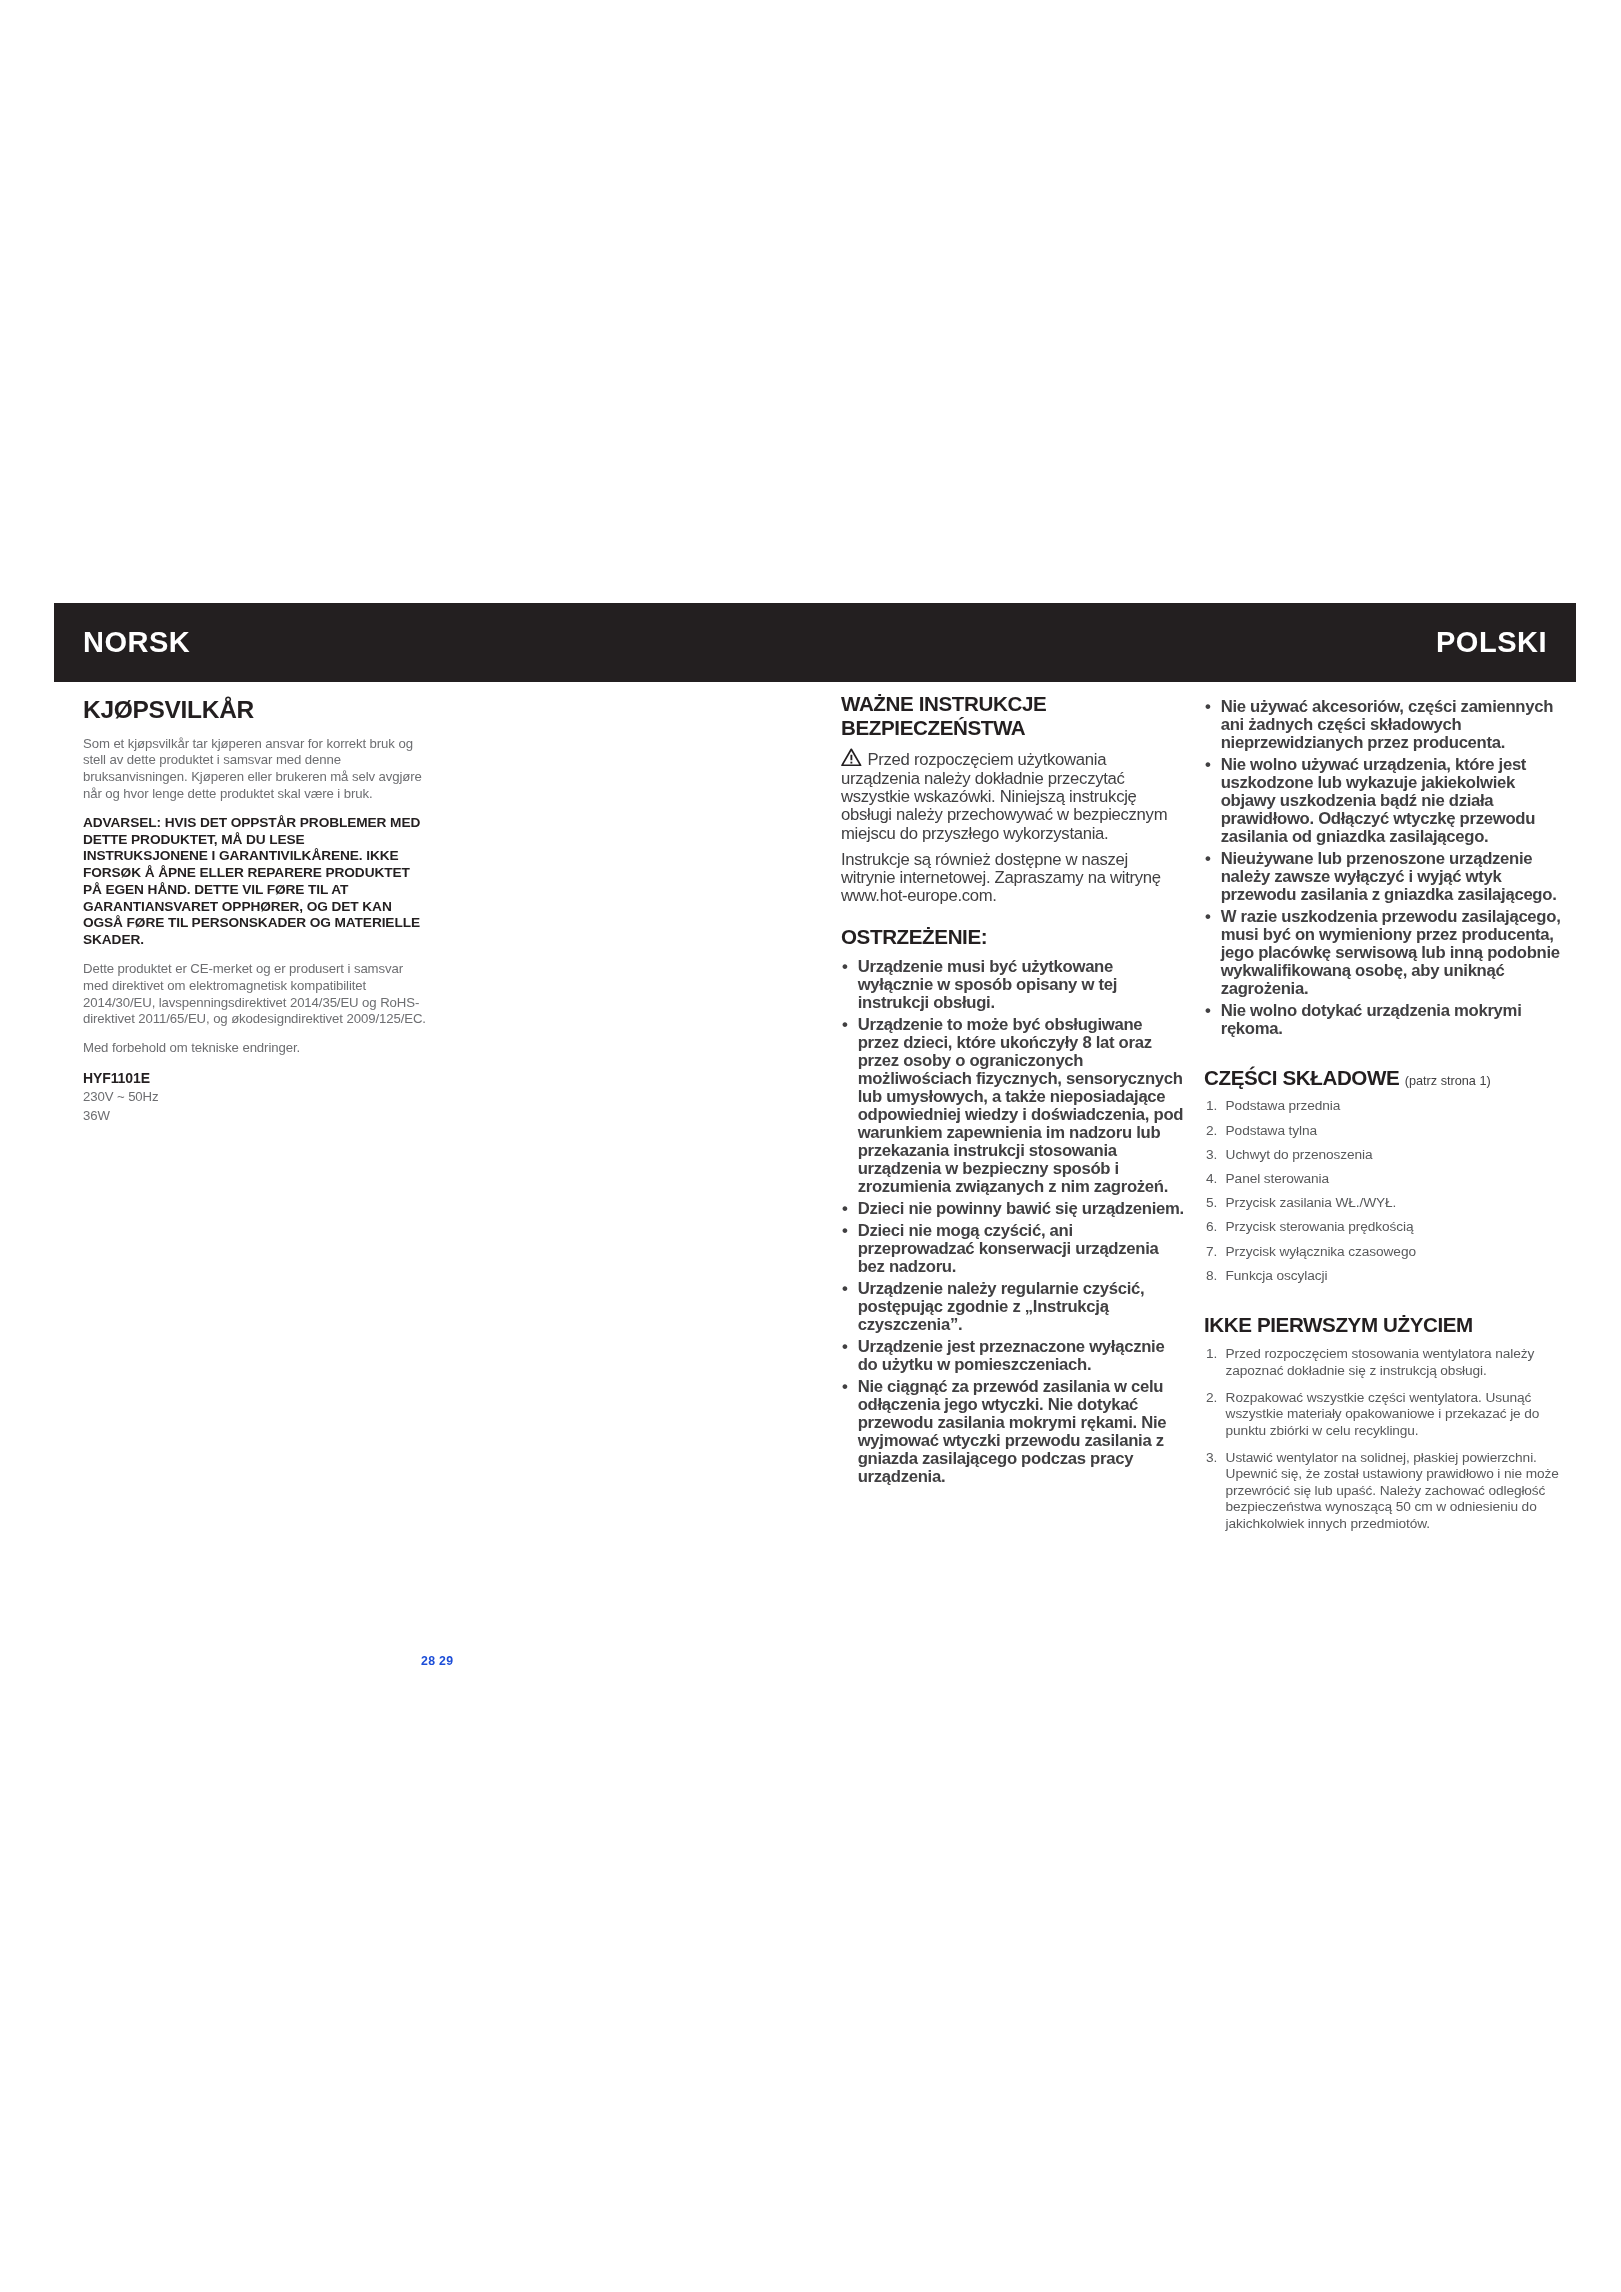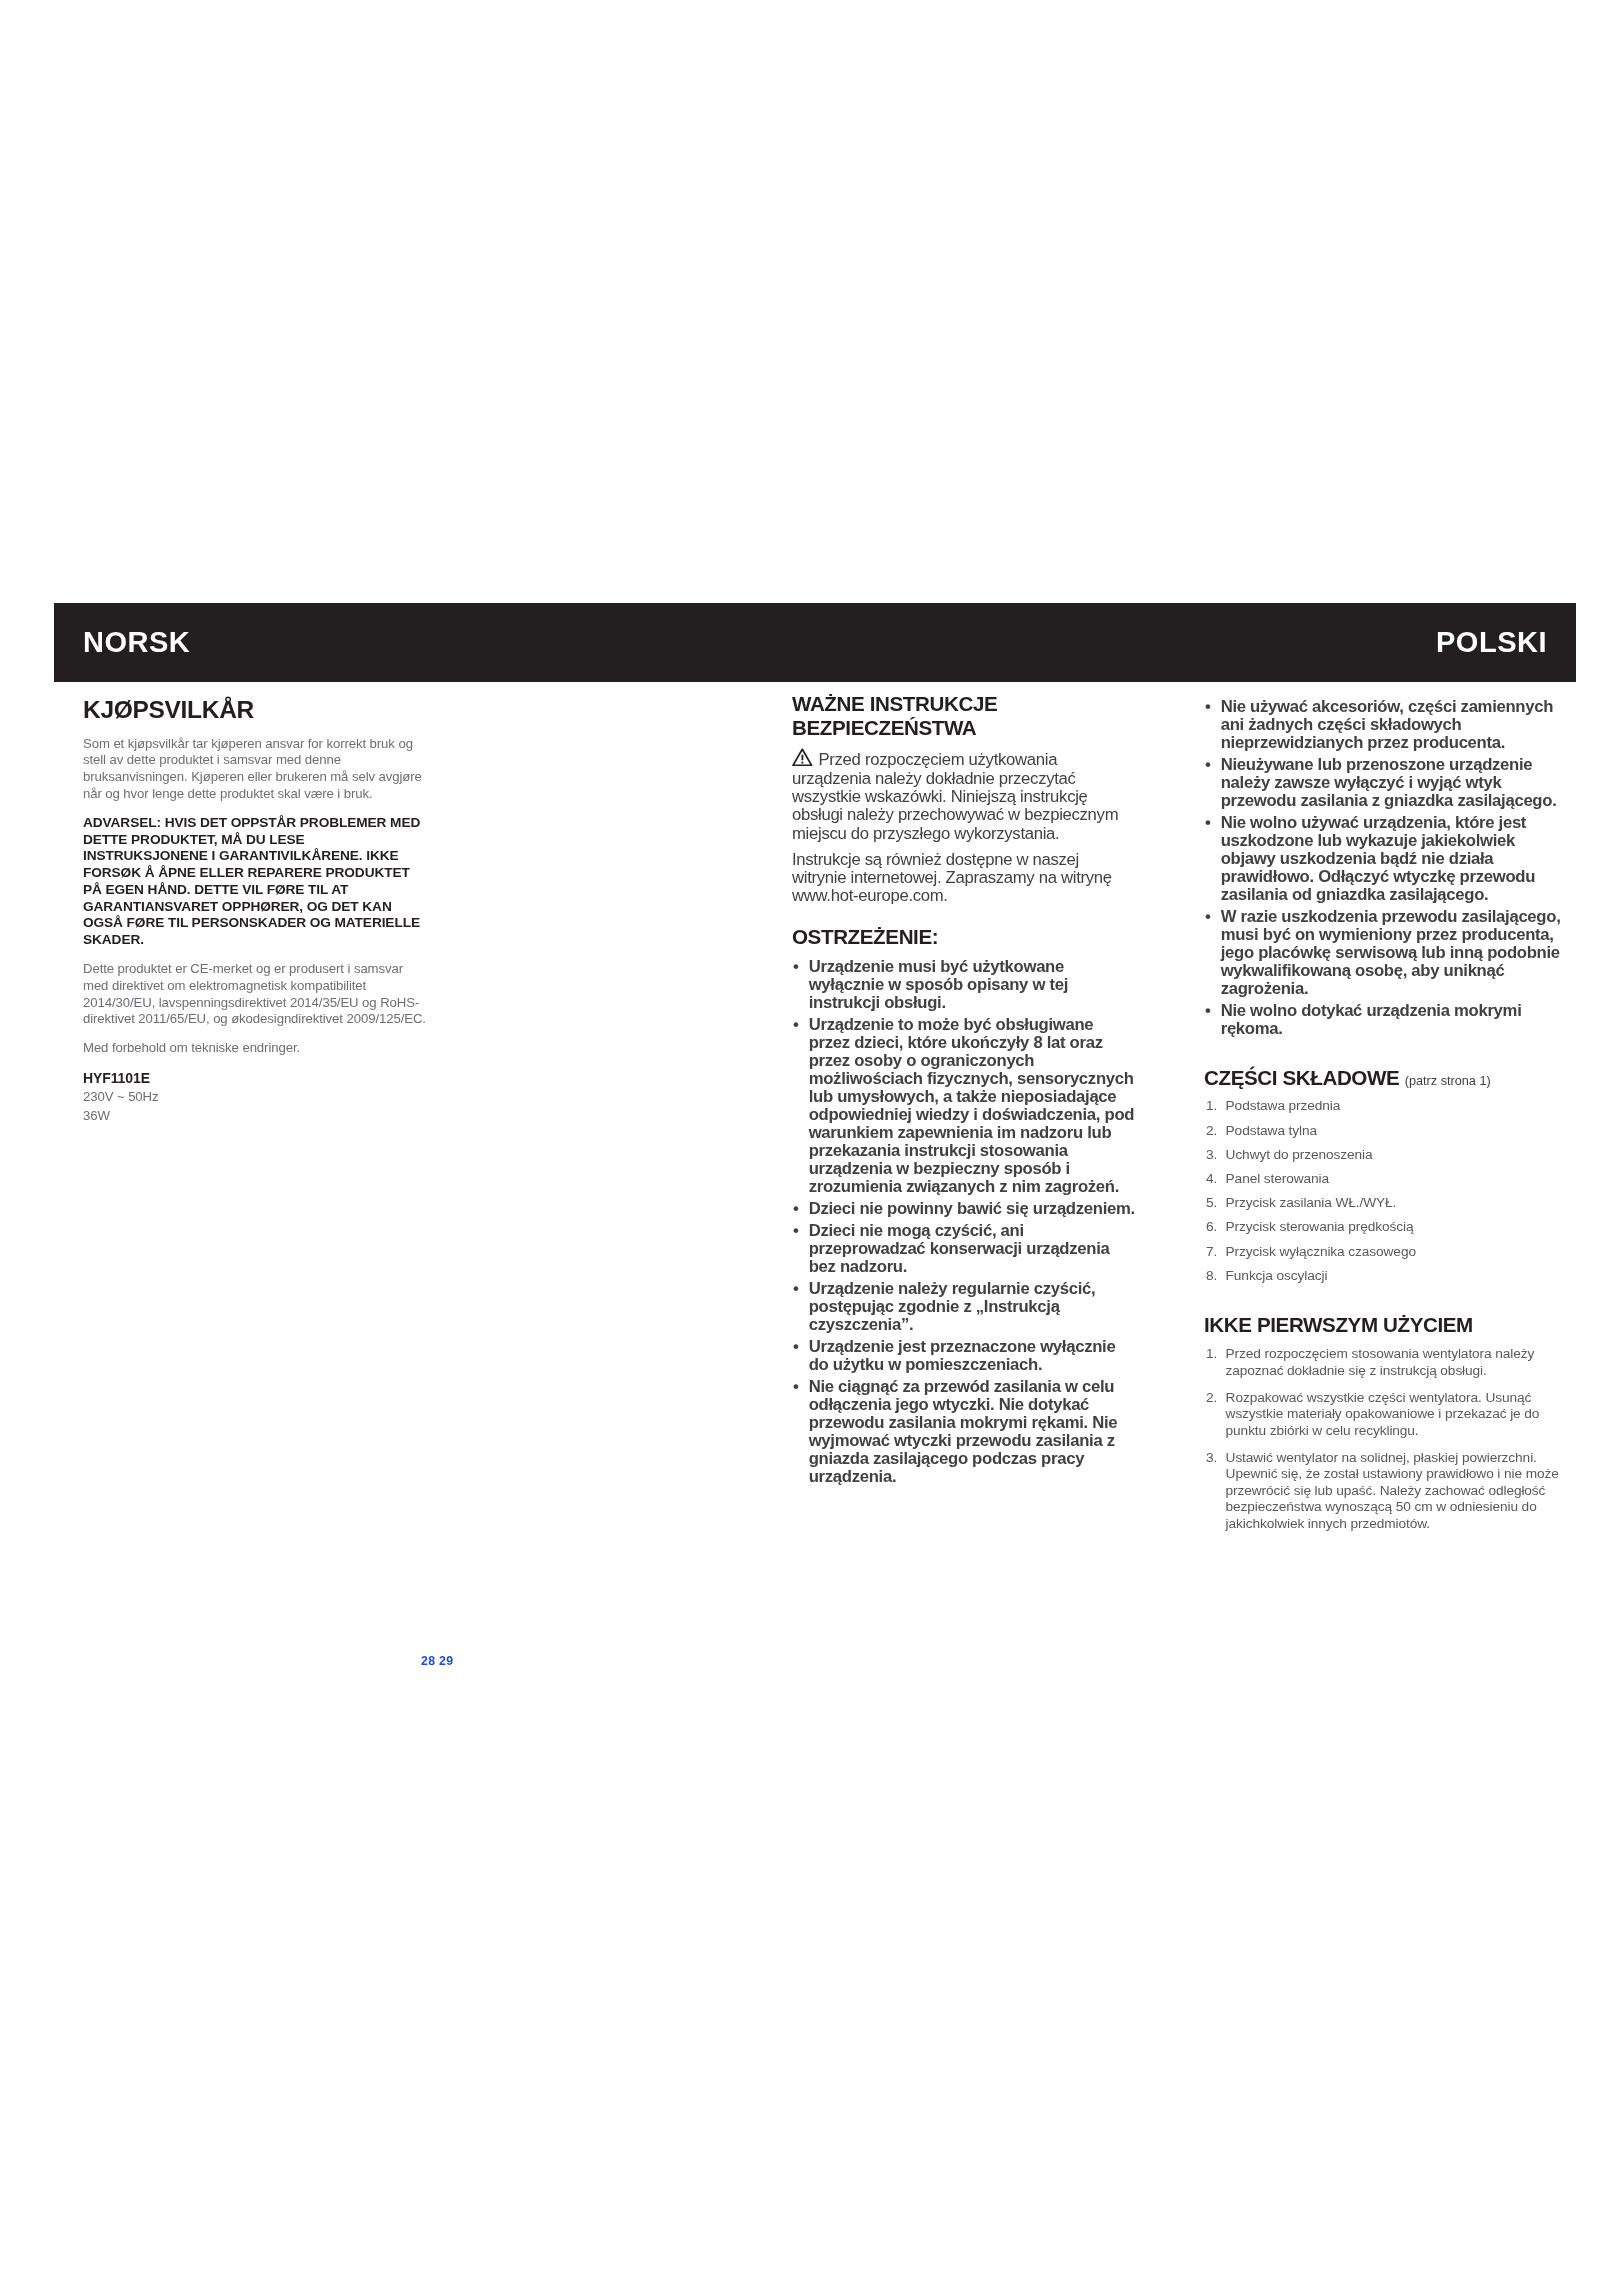--- a/index.html
+++ b/index.html
@@ -19,21 +19,21 @@
     display:flex; justify-content:space-between; align-items:center;
     padding:0 29px; box-sizing:border-box;
   }
   .lang-bar span {
     color:#ffffff; font-weight:bold; font-size:29px;
     letter-spacing:0.5px;
   }
   
   .col { position:absolute; box-sizing:border-box; }
   .col-norsk { left:83px;  top:696px; width:345px; }
-  .col-mid   { left:792px; top:692px; width:343px; }
+  .col-mid   { left:841px; top:692px; width:343px; }
   .col-right { left:1204px; top:698px; width:370px; }
 
   
   .col-norsk h2 { margin:0 0 11.8px 0; font-size:24.5px; font-weight:bold; letter-spacing:-0.3px; }
   .col-norsk p { margin:0 0 12.7px 0; font-size:13.2px; line-height:1.26; letter-spacing:-0.1px; }
   .txt-gray { color:#6d6e71; }
   .warn-bold { font-weight:bold; color:#231f20; font-size:13.7px !important; line-height:1.22 !important; }
   .model-line { font-weight:bold; font-size:14px !important; margin-bottom:2px !important; }
   .spec-line { margin-bottom:2px !important; }
 
@@ -118,23 +118,23 @@
 
         <li><span>Nie ciągnąć za przewód zasilania w celu odłączenia jego wtyczki. Nie dotykać przewodu zasilania mokrymi rękami. Nie wyjmować wtyczki przewodu zasilania z gniazda zasilającego podczas pracy urządzenia.</span></li>
       </ul>
   </section>
 
   <section class="col col-right">
     <ul class="bullets">
 
         <li><span>Nie używać akcesoriów, części zamiennych ani żadnych części składowych nieprzewidzianych przez producenta.</span></li>
 
+        <li><span>Nie wolno używać urządzenia, które jest uszkodzone lub wykazuje jakiekolwiek objawy uszkodzenia bądź nie działa prawidłowo. Odłączyć wtyczkę przewodu zasilania od gniazdka zasilającego.</span></li>
+
         <li><span>Nieużywane lub przenoszone urządzenie należy zawsze wyłączyć i wyjąć wtyk przewodu zasilania z gniazdka zasilającego.</span></li>
-
-        <li><span>Nie wolno używać urządzenia, które jest uszkodzone lub wykazuje jakiekolwiek objawy uszkodzenia bądź nie działa prawidłowo. Odłączyć wtyczkę przewodu zasilania od gniazdka zasilającego.</span></li>
 
         <li><span>W razie uszkodzenia przewodu zasilającego, musi być on wymieniony przez producenta, jego placówkę serwisową lub inną podobnie wykwalifikowaną osobę, aby uniknąć zagrożenia.</span></li>
 
         <li><span>Nie wolno dotykać urządzenia mokrymi rękoma.</span></li>
       </ul>
 
     <h3 style="margin-top:27.4px;">
       <span>CZĘŚCI SKŁADOWE</span>
       <span class="parts-note">(patrz strona 1)</span>
     </h3>

